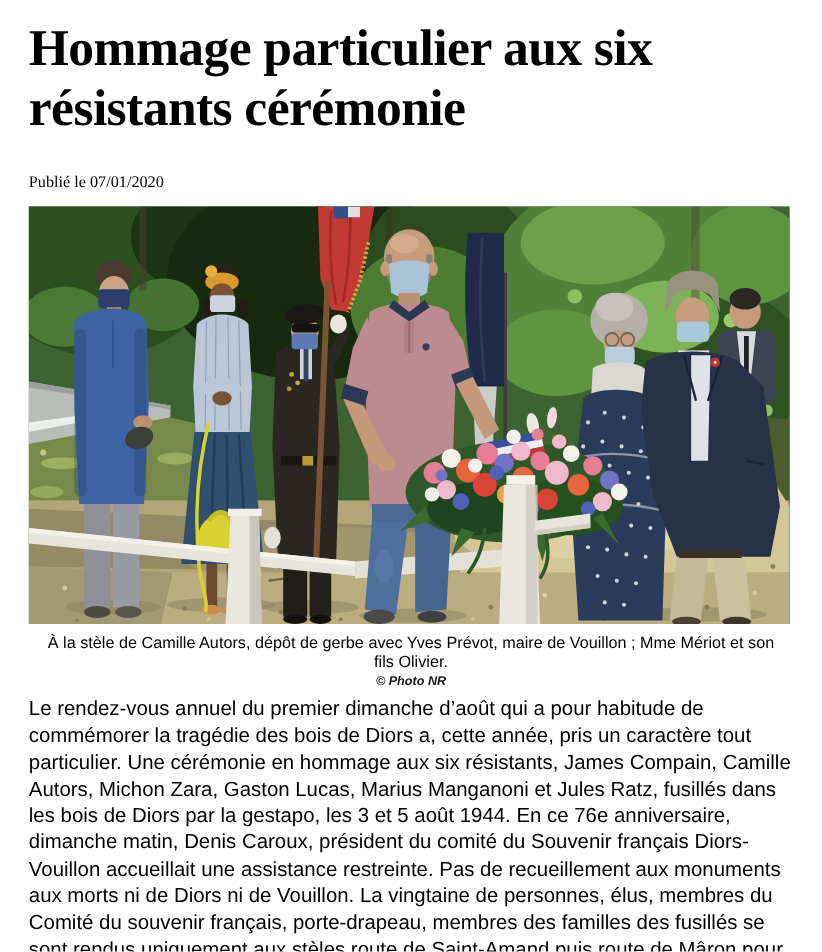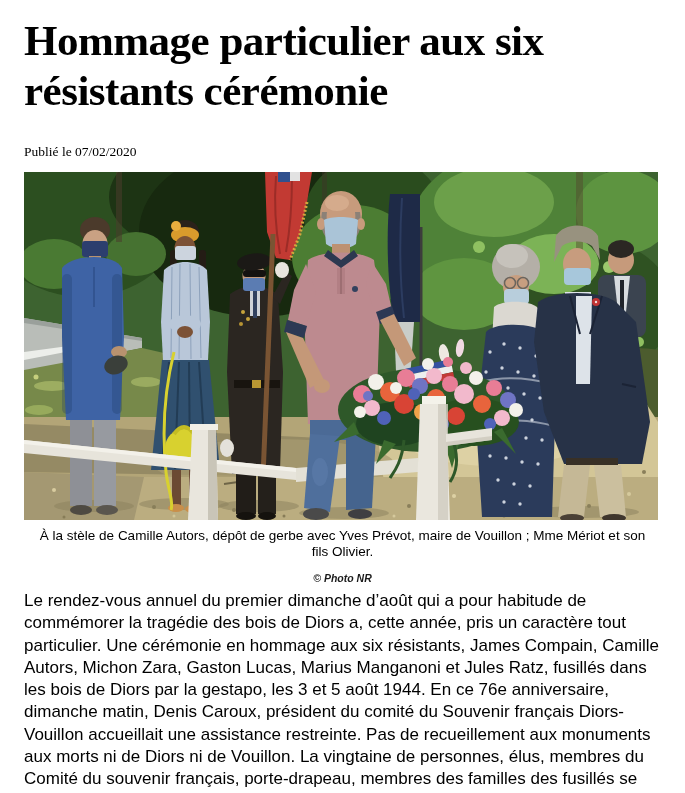--- a/index.html
+++ b/index.html
@@ -20,34 +20,34 @@
   }
   figure{margin:12px 0 0 0;}
   .photo-frame{width:634px;height:348px;overflow:hidden;background:#3d6330;}
   .photo-frame svg{display:block;width:634px;height:348px;}
   figcaption{
     font-size:13.5px;line-height:16px;text-align:center;
     margin-top:8px;padding:0 6px;color:#000;
   }
   .credit{
     font-size:10.5px;font-style:italic;text-align:center;
-    margin-top:12px;color:#1a1a1a;font-weight:600;
+    margin-top:2px;color:#1a1a1a;font-weight:600;
   }
   .body-text{
     font-size:17px;line-height:22.3px;margin-top:6px;color:#000;
   }
 </style>
 </head>
 <body>
 
 <div class="article">
 
   <h1 class="headline">Hommage particulier aux six résistants cérémonie</h1>
 
-  <div class="published">Publié le 07/02/2020</div>
+  <div class="published">Publié le 07/01/2020</div>
 
   <figure>
     <div class="photo-frame">
 
       <svg viewBox="0 0 634 348" xmlns="http://www.w3.org/2000/svg" role="img">
 
         <g>
           <rect width="634" height="348" fill="#3d6330"></rect>
           <ellipse cx="60" cy="50" rx="95" ry="75" fill="#2c4f20"></ellipse>
           <ellipse cx="170" cy="25" rx="85" ry="55" fill="#1d3414"></ellipse>

